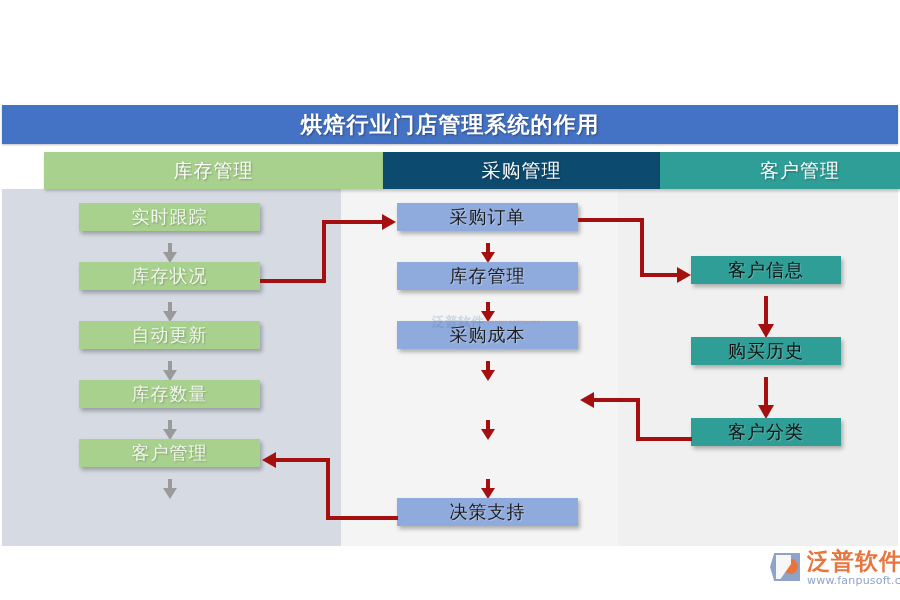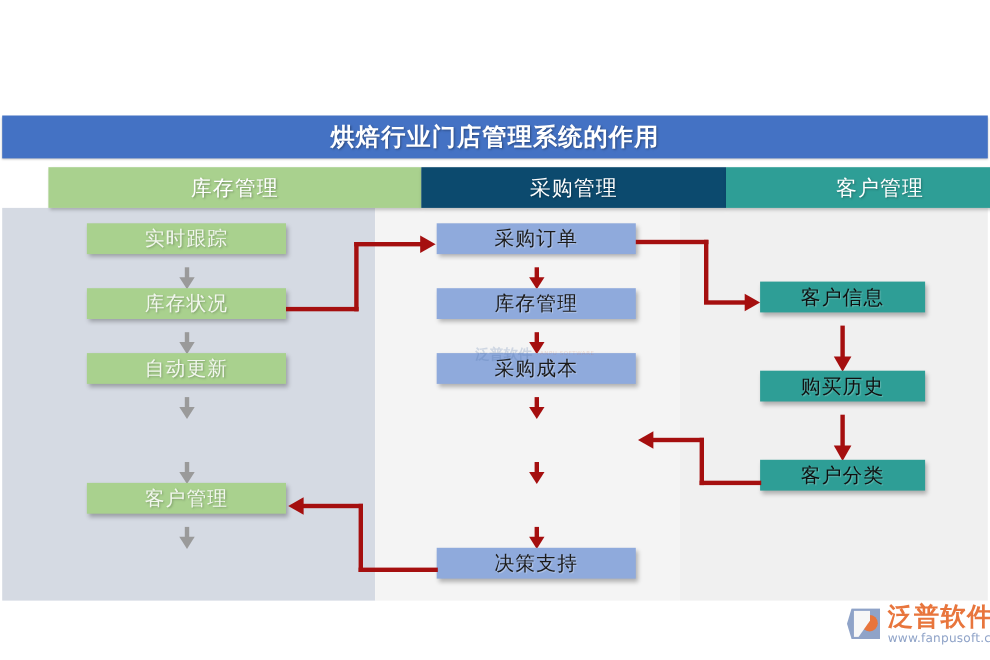--- a/index.html
+++ b/index.html
@@ -148,20 +148,23 @@
   <div class="node green" style="top:262px">
     <span>库存状况</span>
     </div>
   <div class="garrow" style="top:302px"></div>
 
   <div class="node green" style="top:321px">
     <span>自动更新</span>
     </div>
   <div class="garrow" style="top:361px"></div>
 
+  <div class="node green" style="top:380px">
+    <span>库存数量</span>
+    </div>
   <div class="garrow" style="top:420px"></div>
 
   <div class="node green" style="top:439px">
     <span>客户管理</span>
     </div>
   <div class="garrow" style="top:479px"></div>
 
 
   <div class="node blue" style="top:203px">
     <span>采购订单</span>

